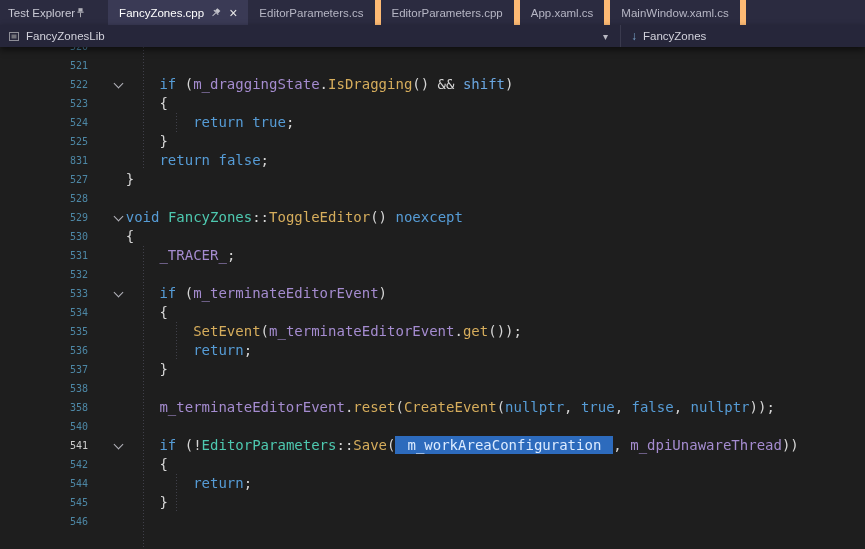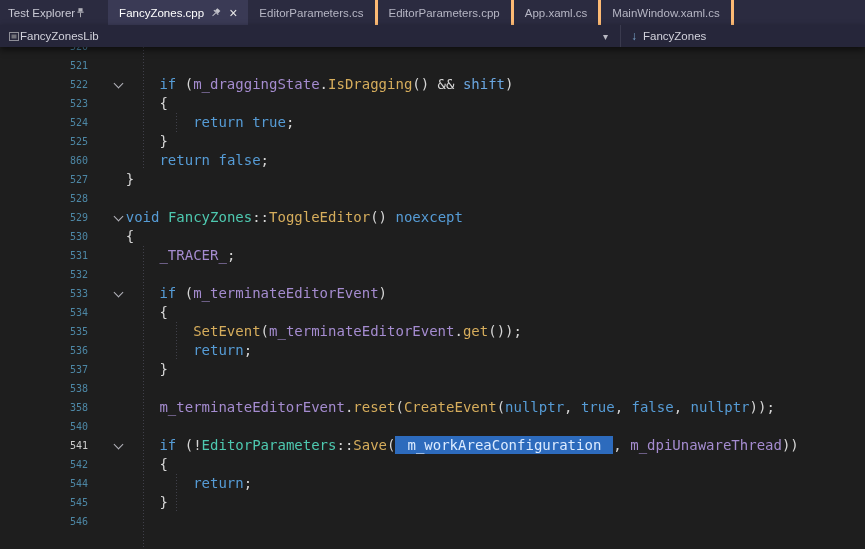--- a/index.html
+++ b/index.html
@@ -4,29 +4,29 @@
 <style>
   html,body{margin:0;padding:0;width:865px;height:549px;overflow:hidden;
     background:var(--c-editor-bg,#1e1e1e);font-family:"Liberation Sans",sans-serif;}
 
   
   .tabbar{height:25px;background:var(--c-tabbar-bg,#2b2b40);display:flex;align-items:stretch;}
   .tool-tab{display:flex;align-items:center;padding:0 8px;margin-right:14px;
     color:#c9c9d4;font-size:11.5px;white-space:nowrap;}
   .tabs{display:flex;align-items:stretch;}
   .tab{display:flex;align-items:center;gap:6px;padding:0 11px;font-size:11.5px;
-    color:#b6b6c4;border-right:3px solid #fdba74;white-space:nowrap;cursor:default;}
+    color:#b6b6c4;border-right:6px solid #fdba74;white-space:nowrap;cursor:default;}
   .tab.active{background:var(--c-tab-active-bg,#3a3a55);color:#ffffff;border-right:none;}
   .close{color:#e8e8e8;font-size:14px;line-height:1;padding-left:2px;}
   .pin-wrap{display:inline-flex;align-items:center;}
 
   
   .navbar{height:22px;background:var(--c-navbar-bg,#26263a);display:flex;align-items:center;
     position:relative;z-index:5;box-shadow:0 3px 7px rgba(0,0,0,.55);}
-  .nav-left{width:604px;display:flex;align-items:center;gap:0;padding:0 8px;height:100%;}
+  .nav-left{width:604px;display:flex;align-items:center;gap:6px;padding:0 8px;height:100%;}
   .nav-label{color:#d2d2dc;font-size:11.5px;}
   .nav-spacer{flex:1;}
   .nav-chevron{color:#b8b8c2;font-size:10px;padding-right:4px;}
   .nav-sep{width:1px;height:100%;background:#3a3a4e;}
   .nav-right{display:flex;align-items:center;gap:6px;padding:0 10px;height:100%;}
   .scope-arrow{color:#7ca7ce;font-size:12px;font-weight:bold;}
 
   
   .editor{position:relative;height:502px;overflow:hidden;
     font-family:"DejaVu Sans Mono",monospace;font-size:14px;}
@@ -137,21 +137,21 @@
       </div>
       <div class="line">
         <span class="ln">524</span>
         <span class="code"><span class="tk-tx">            </span><span class="tk-kw">return</span><span class="tk-tx"> </span><span class="tk-kw">true</span><span class="tk-tx">;</span></span>
       </div>
       <div class="line">
         <span class="ln">525</span>
         <span class="code"><span class="tk-tx">        </span><span class="tk-tx">}</span></span>
       </div>
       <div class="line">
-        <span class="ln">860</span>
+        <span class="ln">831</span>
         <span class="code"><span class="tk-tx">        </span><span class="tk-kw">return</span><span class="tk-tx"> </span><span class="tk-kw">false</span><span class="tk-tx">;</span></span>
       </div>
       <div class="line">
         <span class="ln">527</span>
         <span class="code"><span class="tk-tx">    </span><span class="tk-tx">}</span></span>
       </div>
       <div class="line">
         <span class="ln">528</span>
         <span class="code"></span>
       </div>

